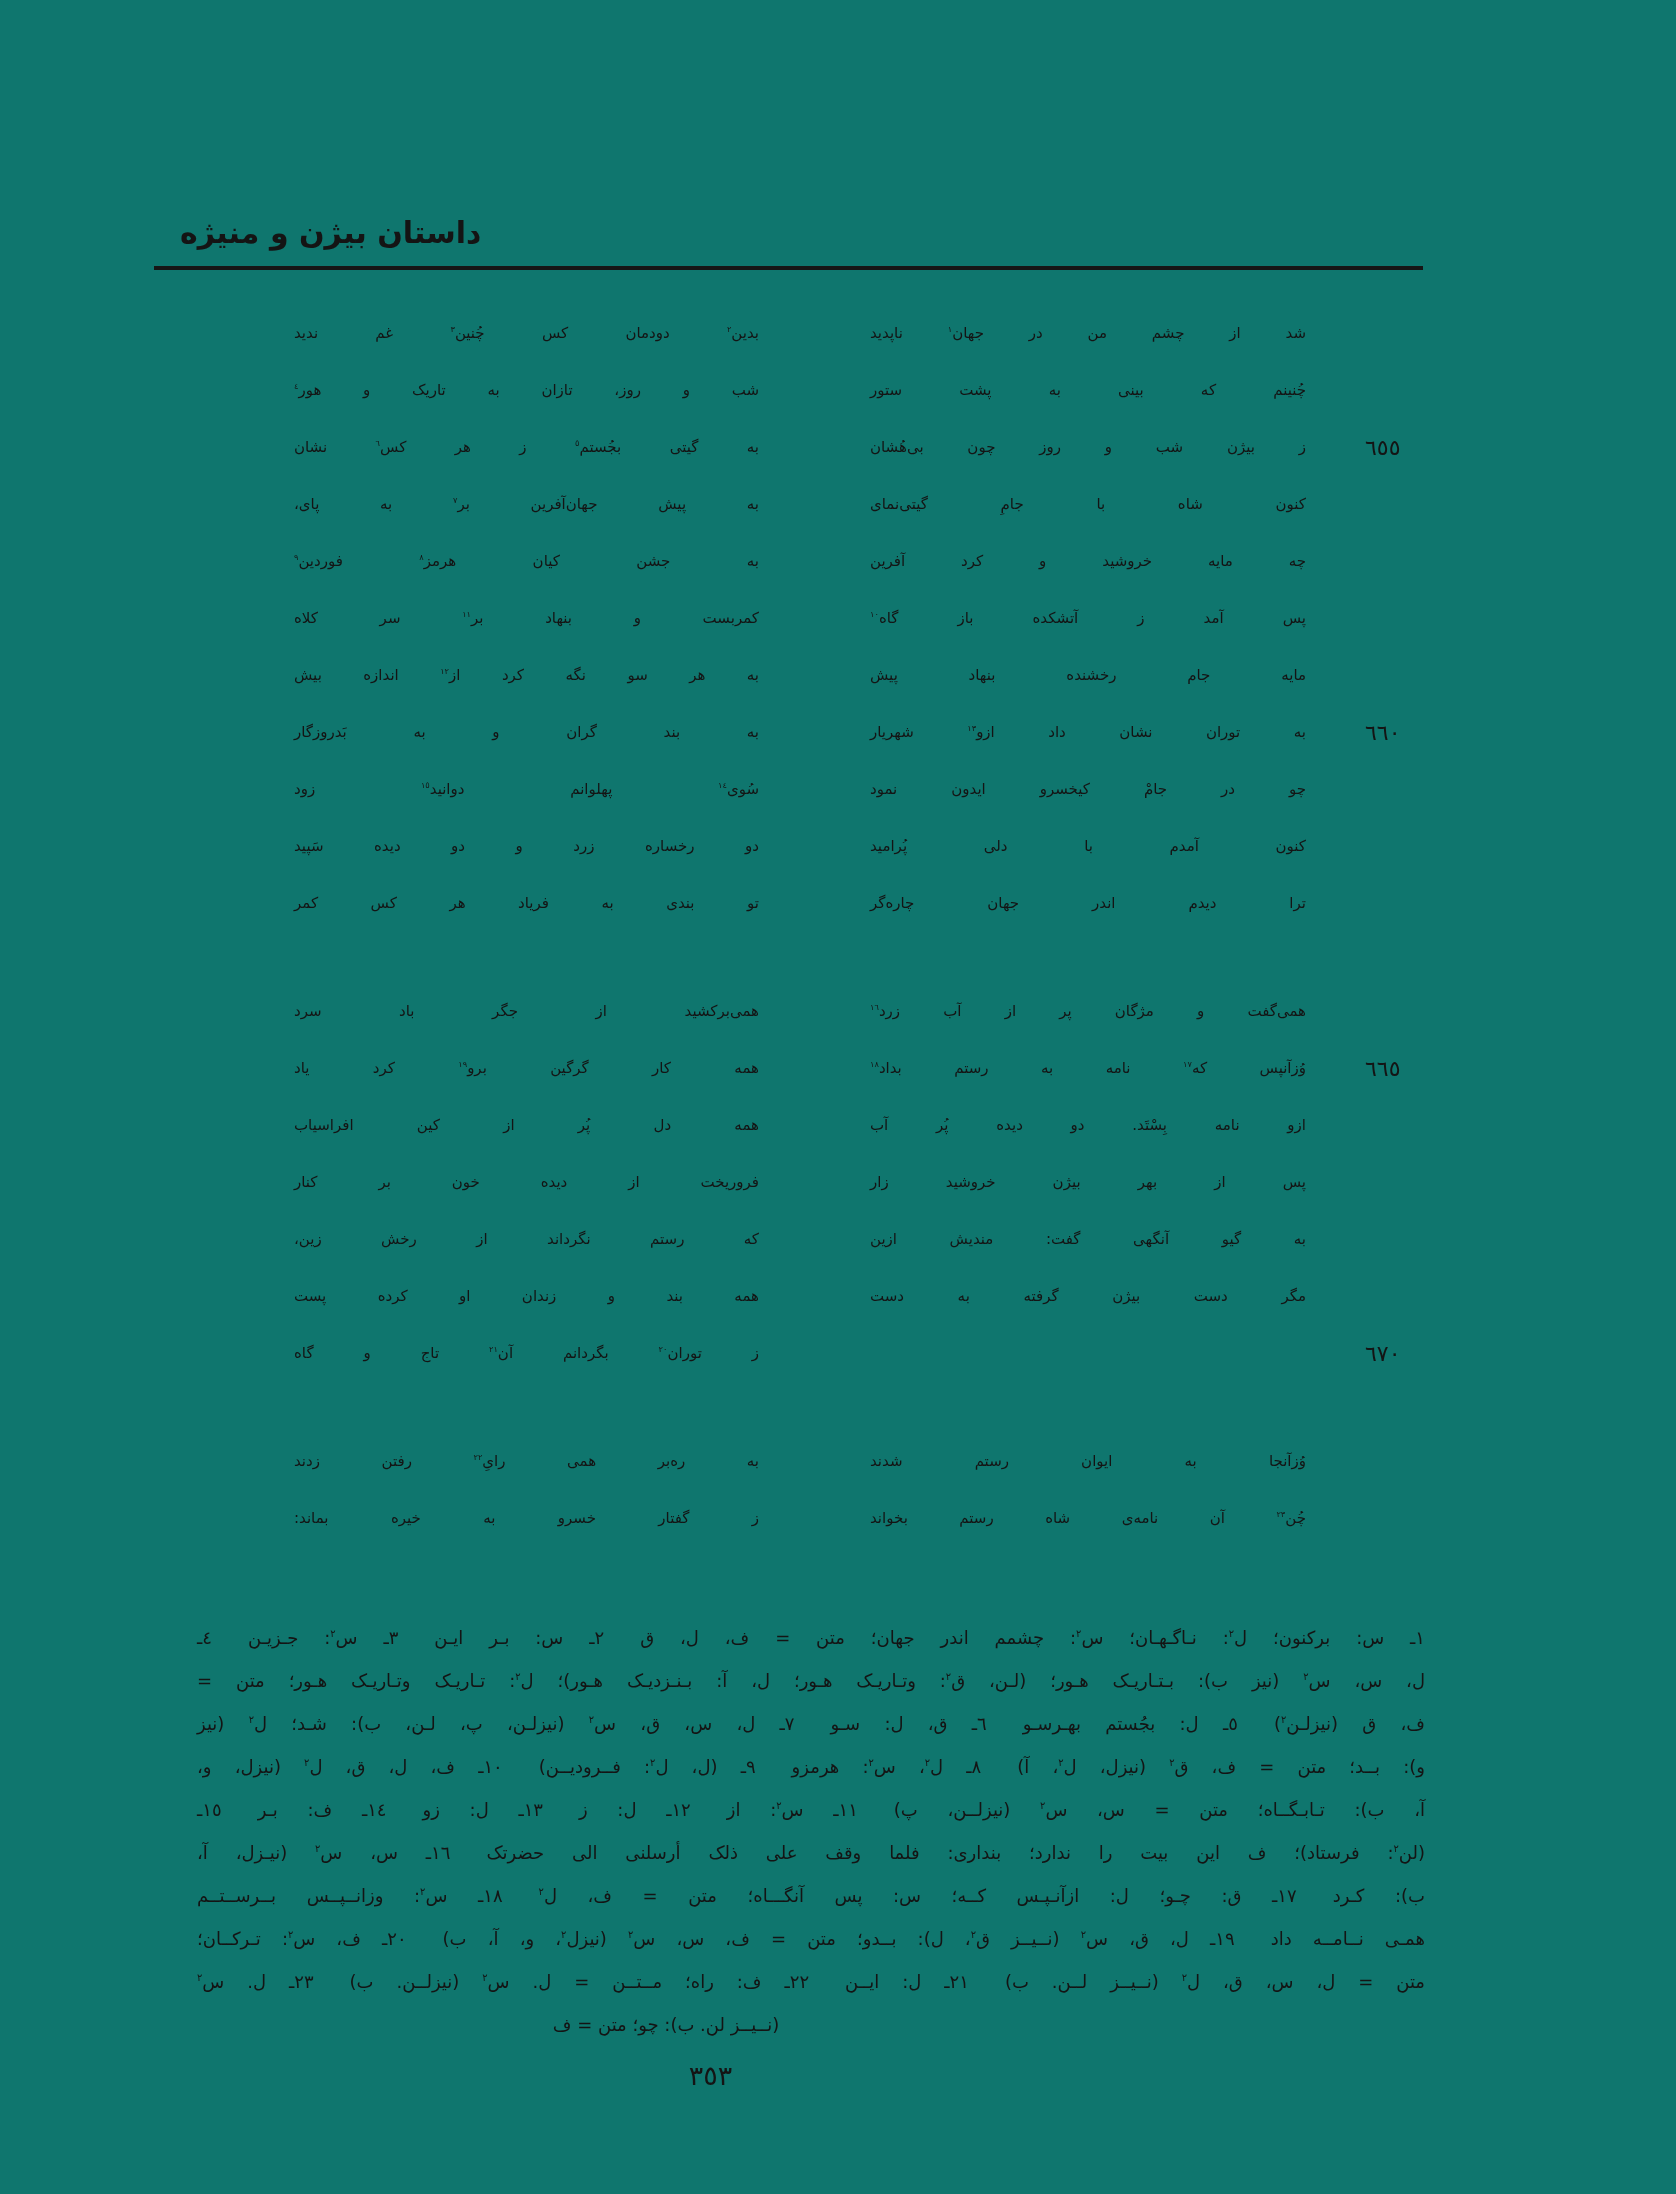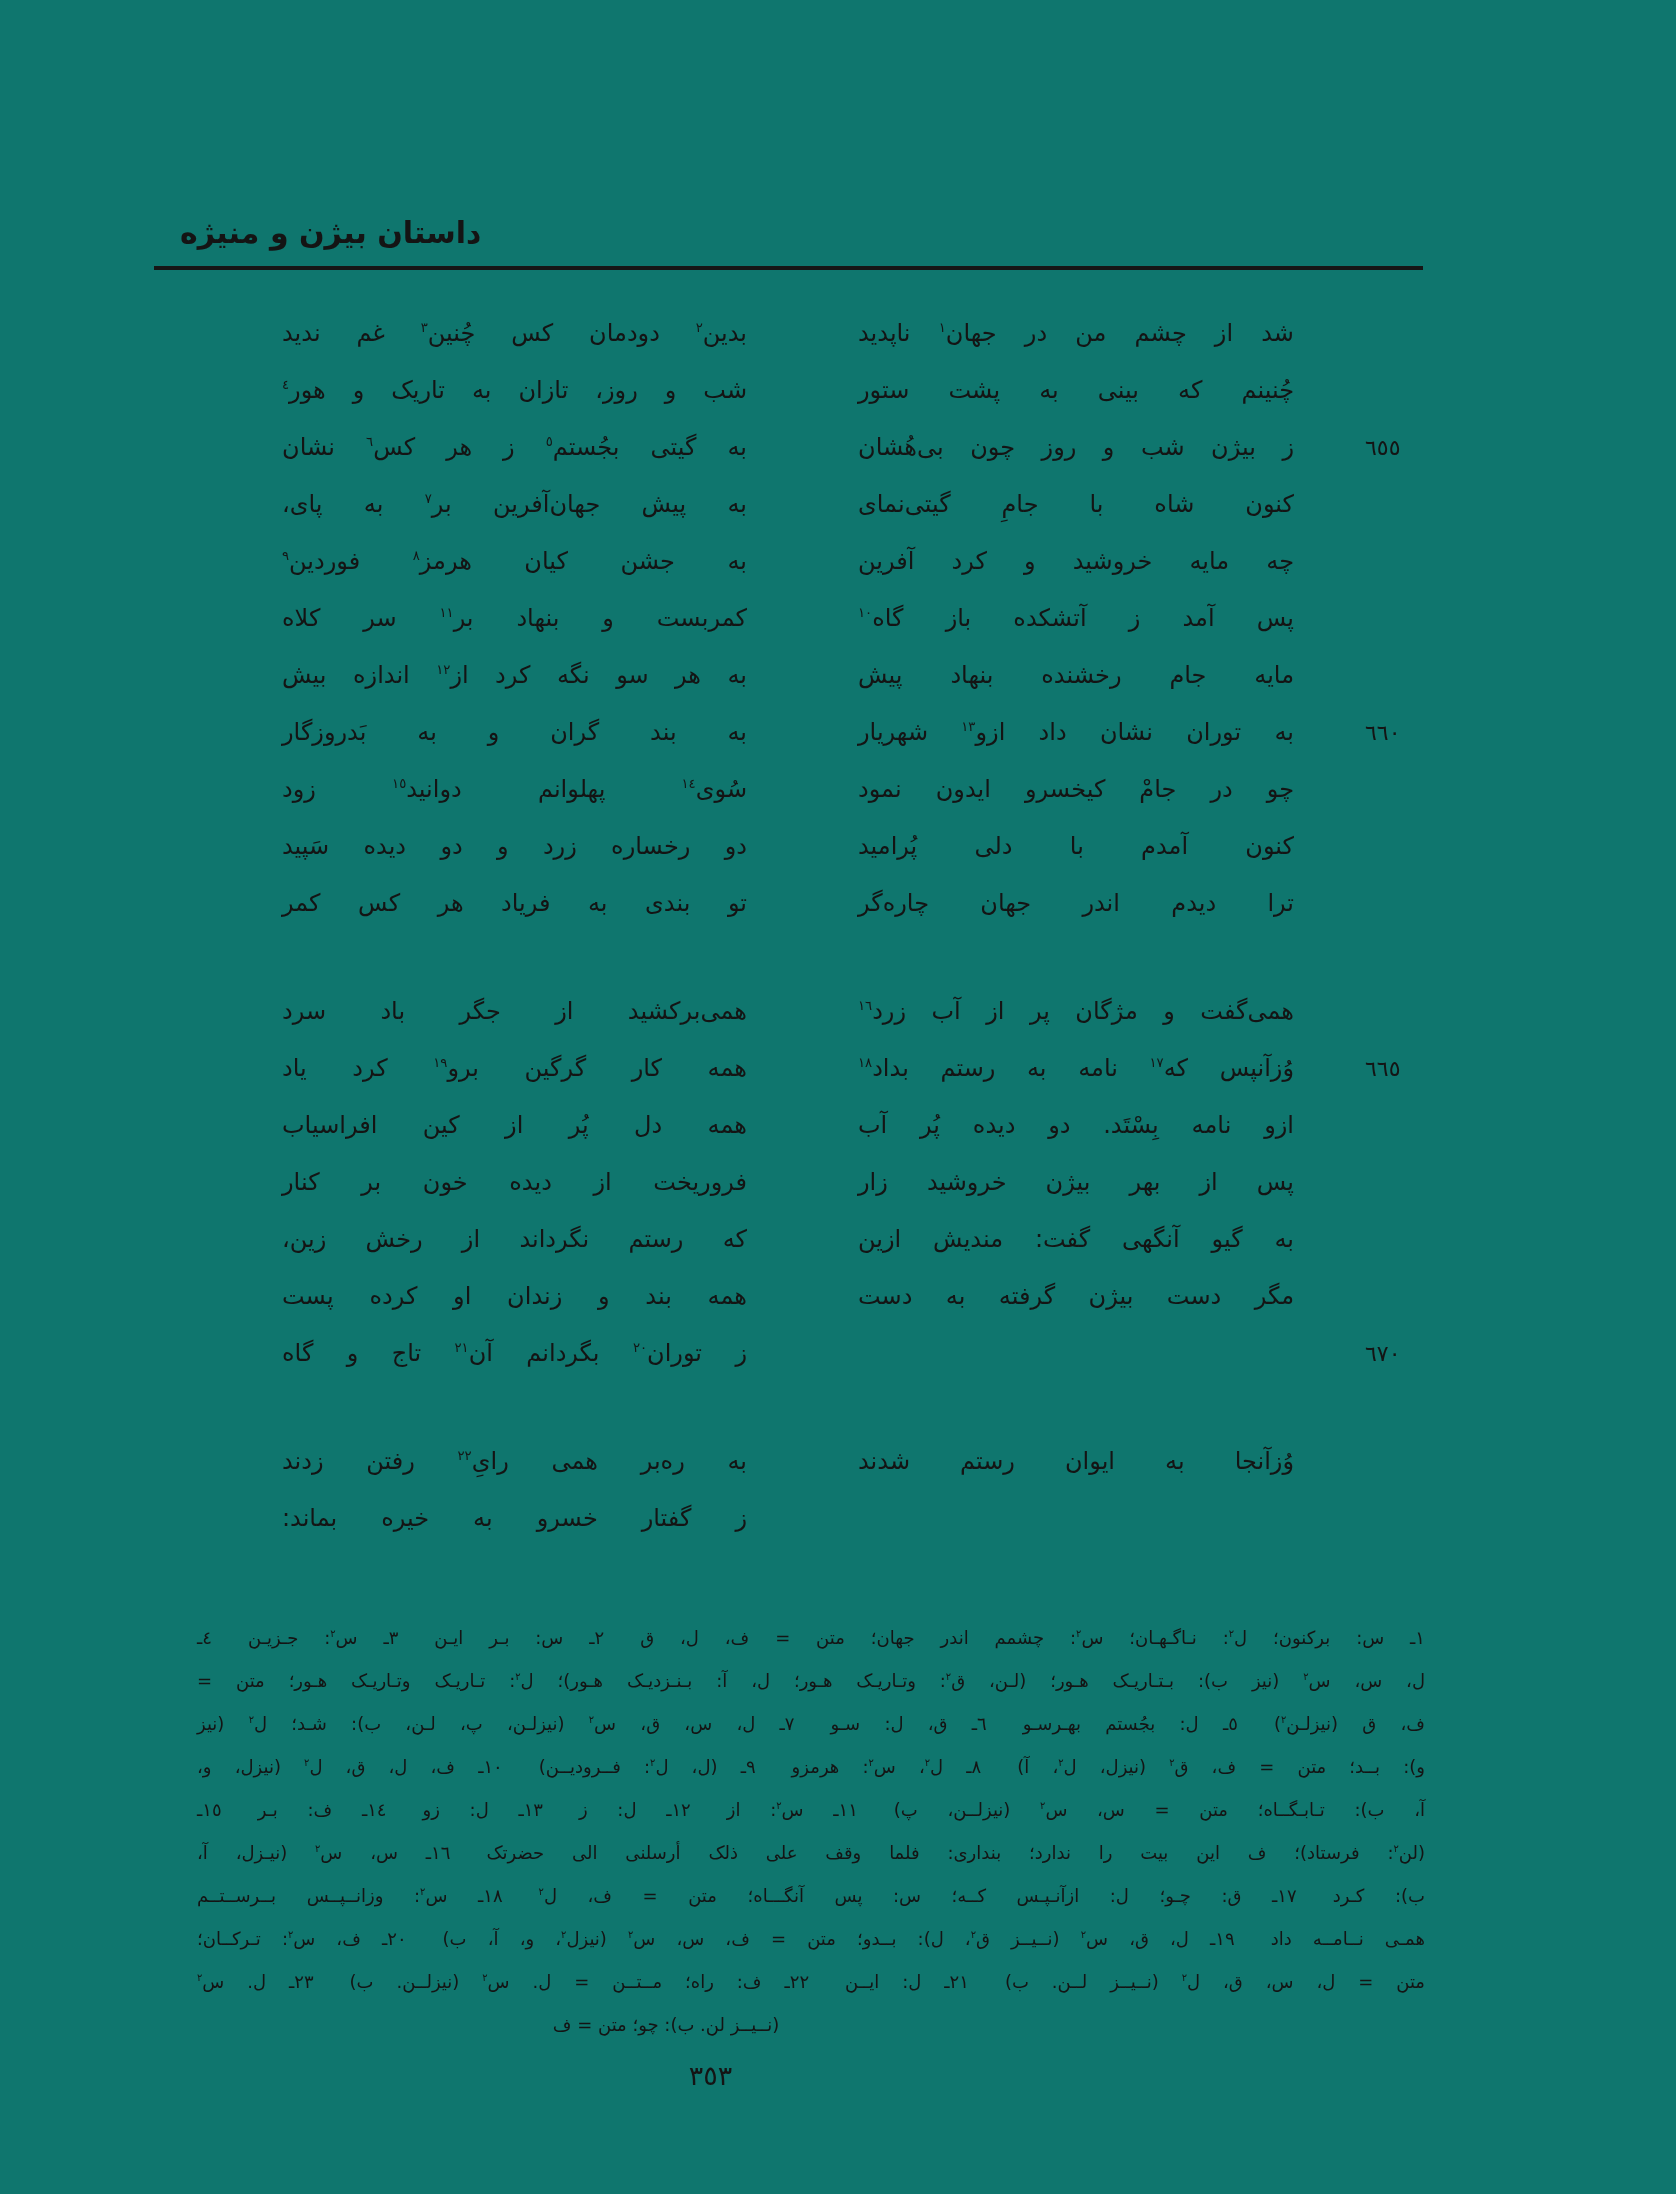--- a/index.html
+++ b/index.html
@@ -36,25 +36,26 @@
     top: 305px;
     width: 1271px;
   }
   .bayt { position: relative; height: 57px; }
   .stanza-gap { height: 51px; }
   .mesra {
     position: absolute;
     top: 0;
     direction: rtl;
     unicode-bidi: plaintext;
-    font-size: 24px;
+    font-size: 15px;
     line-height: 57px;
     text-align: justify;
     text-align-last: justify;
     white-space: nowrap;
+    margin-left: 12px;
   }
   .mesra.right { left: 704px; width: 436px; }
   .mesra.left  { left: 128px;  width: 465px; }
   .vnum {
     position: absolute;
     left: 1211px;
     top: 0;
     width: 62px;
     direction: rtl;
     font-size: 22px;
@@ -202,20 +203,21 @@
 
     <div class="stanza-gap"></div>
 
     <div class="bayt">
       <div class="vnum"></div>
       <div class="mesra right">وُزآنجا به ایوان رستم شدند</div>
       <div class="mesra left">به ره‌بر همی رایِ<sup>٢٢</sup> رفتن زدند</div>
     </div>
     <div class="bayt">
       <div class="vnum"></div>
+      <div class="mesra right">چُن<sup>٢٣</sup> آن نامه‌ی شاه رستم بخواند</div>
       <div class="mesra left">ز گفتار خسرو به خیره بماند:</div>
     </div>
 
   </div>
 
   <div class="footnotes">
     <div class="fn">١ـ س: برکنون؛ ل<sup>٢</sup>: نـاگـهـان؛ س<sup>٢</sup>: چشمم اندر جهان؛ متن = ف، ل، ق  ٢ـ س: بـر ایـن  ٣ـ س<sup>٢</sup>: جـزیـن  ٤ـ</div>
     <div class="fn">ل، س، س<sup>٢</sup> (نیز ب): بـتـاریـک هـور؛ (لـن، ق<sup>٢</sup>: وتـاریـک هـور؛ ل، آ: بـنـزدیـک هـور)؛ ل<sup>٢</sup>: تـاریـک وتـاریـک هـور؛ متن =</div>
     <div class="fn">ف، ق (نیزلـن<sup>٢</sup>)  ٥ـ ل: بجُستم بهـرسـو  ٦ـ ق، ل: سـو  ٧ـ ل، س، ق، س<sup>٢</sup> (نیزلـن، پ، لـن، ب): شـد؛ ل<sup>٢</sup> (نیز</div>
     <div class="fn">و): بــد؛ متن = ف، ق<sup>٢</sup> (نیزل، ل<sup>٢</sup>، آ)  ٨ـ ل<sup>٢</sup>، س<sup>٢</sup>: هرمزو  ٩ـ (ل، ل<sup>٢</sup>: فــرودیــن)  ١٠ـ ف، ل، ق، ل<sup>٢</sup> (نیزل، و،</div>

